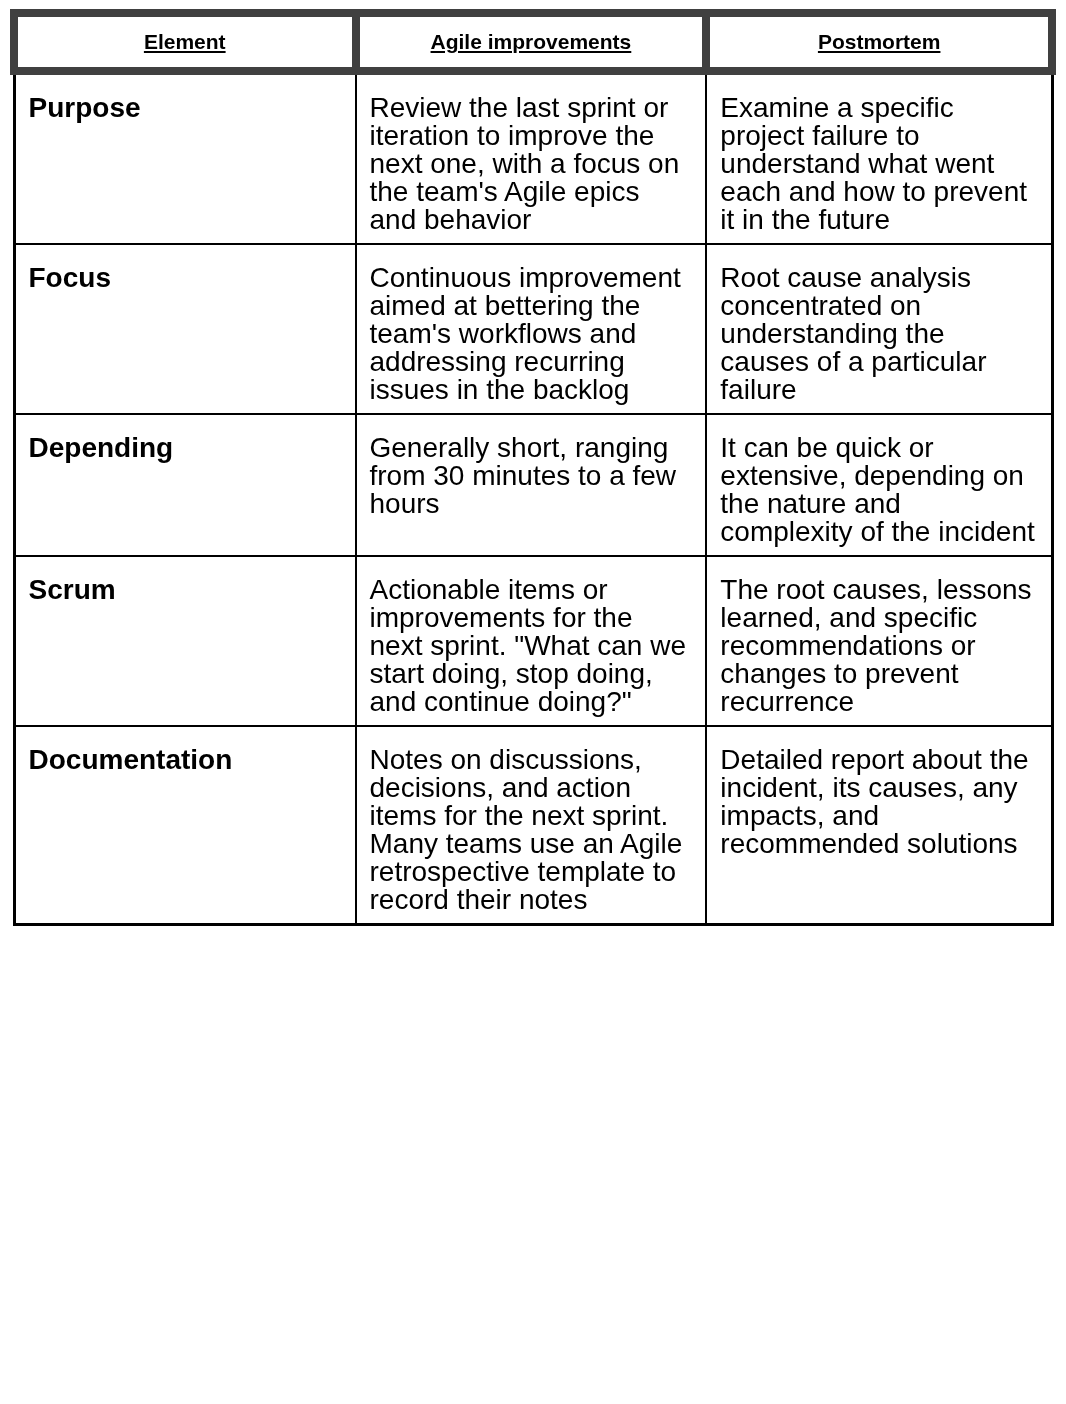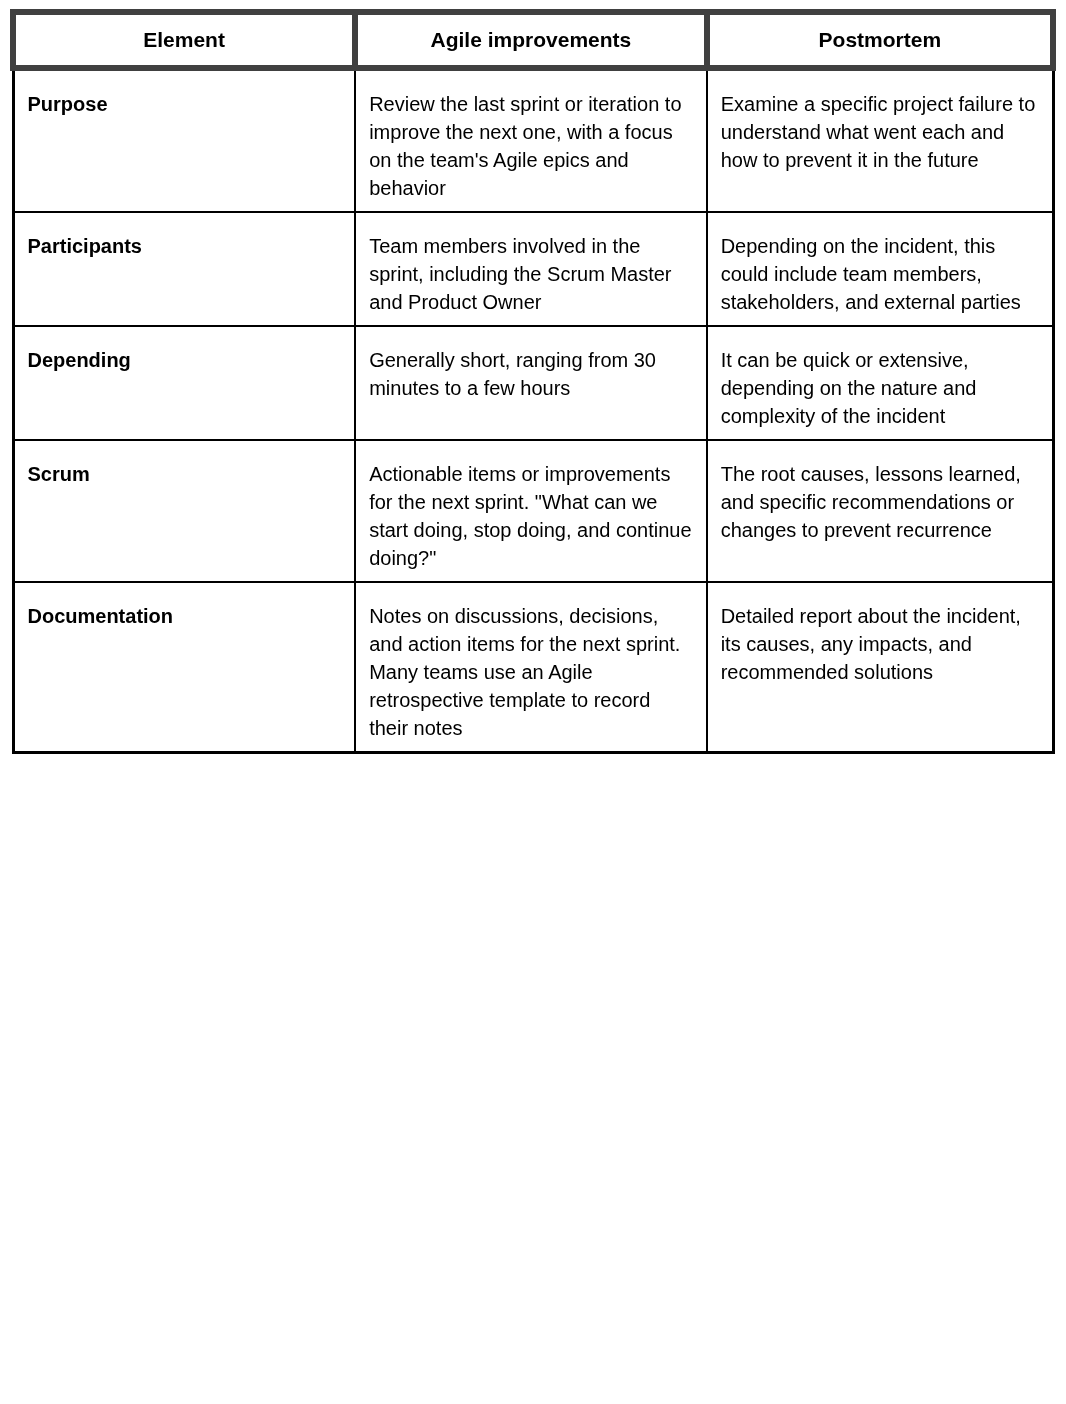--- a/index.html
+++ b/index.html
@@ -20,31 +20,32 @@
     border-collapse: collapse;
     table-layout: fixed;
     border: 3px solid #000000;
     background: #ffffff;
   }
   col.col-element { width: 32.9%; }
   col.col-agile   { width: 33.8%; }
   col.col-postmortem { width: 33.3%; }
 
   th {
-    border: 6px solid #404040;
+    border: 8px solid #404040;
     font-size: 21px;
     line-height: 28px;
     font-weight: bold;
     text-align: center;
     padding: 11px 8px;
     vertical-align: middle;
+    text-decoration: underline;
   }
   td {
     border: 2px solid #000000;
-    font-size: 20px;
+    font-size: 28px;
     line-height: 28px;
     vertical-align: top;
     text-align: left;
     padding: 19px 14px 9px 13px;
     word-wrap: break-word;
   }
   td.label-cell {
     font-weight: bold;
   }
 </style>
@@ -66,27 +67,27 @@
       </tr>
     </thead>
     <tbody id="table-body">
   <tr>
     <td class="label-cell">Purpose</td>
     <td>Review the last sprint or iteration to improve the next one, with a focus on the team's Agile epics and behavior</td>
     <td>Examine a specific project failure to understand what went each and how to prevent it in the future</td>
   </tr>
 
 
+  <tr>
+    <td class="label-cell">Focus</td>
+    <td>Continuous improvement aimed at bettering the team's workflows and addressing recurring issues in the backlog</td>
+    <td>Root cause analysis concentrated on understanding the causes of a particular failure</td>
+  </tr>
 
 
-  <tr>
-    <td class="label-cell">Participants</td>
-    <td>Team members involved in the sprint, including the Scrum Master and Product Owner</td>
-    <td>Depending on the incident, this could include team members, stakeholders, and external parties</td>
-  </tr>
 
   <tr>
     <td class="label-cell">Depending</td>
     <td>Generally short, ranging from 30 minutes to a few hours</td>
     <td>It can be quick or extensive, depending on the nature and complexity of the incident</td>
   </tr>
 
   <tr>
     <td class="label-cell">Scrum</td>
     <td>Actionable items or improvements for the next sprint. "What can we start doing, stop doing, and continue doing?"</td>

